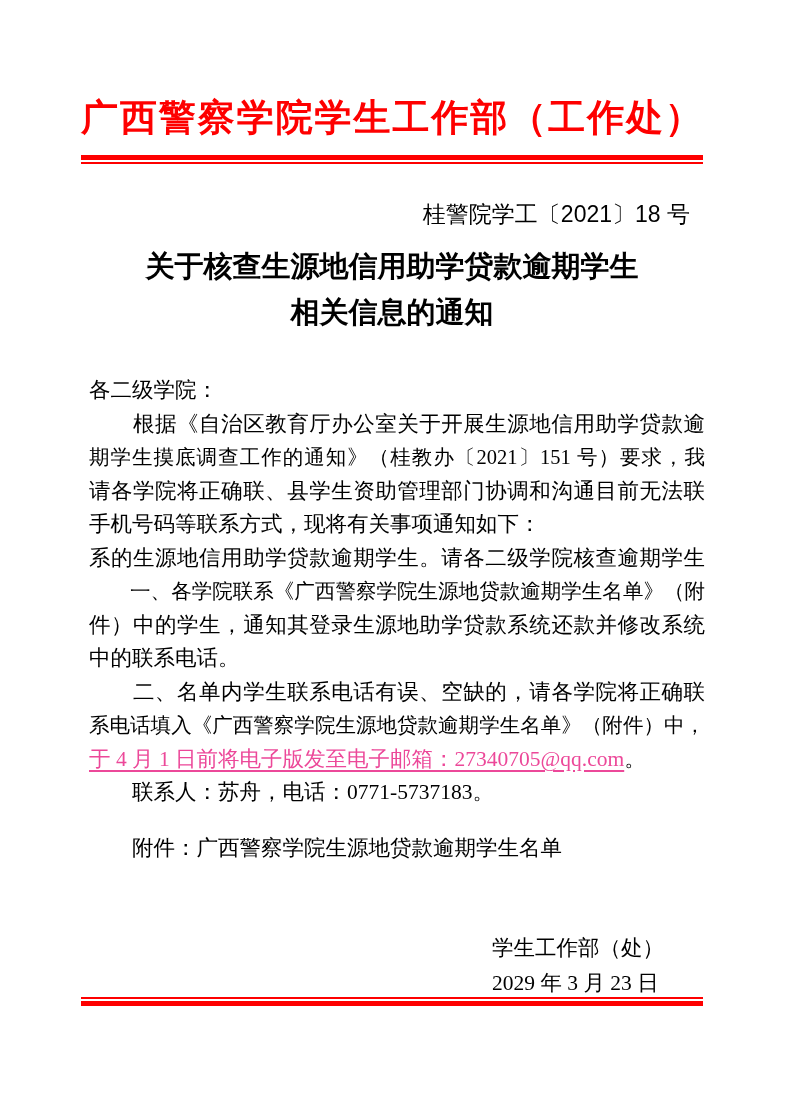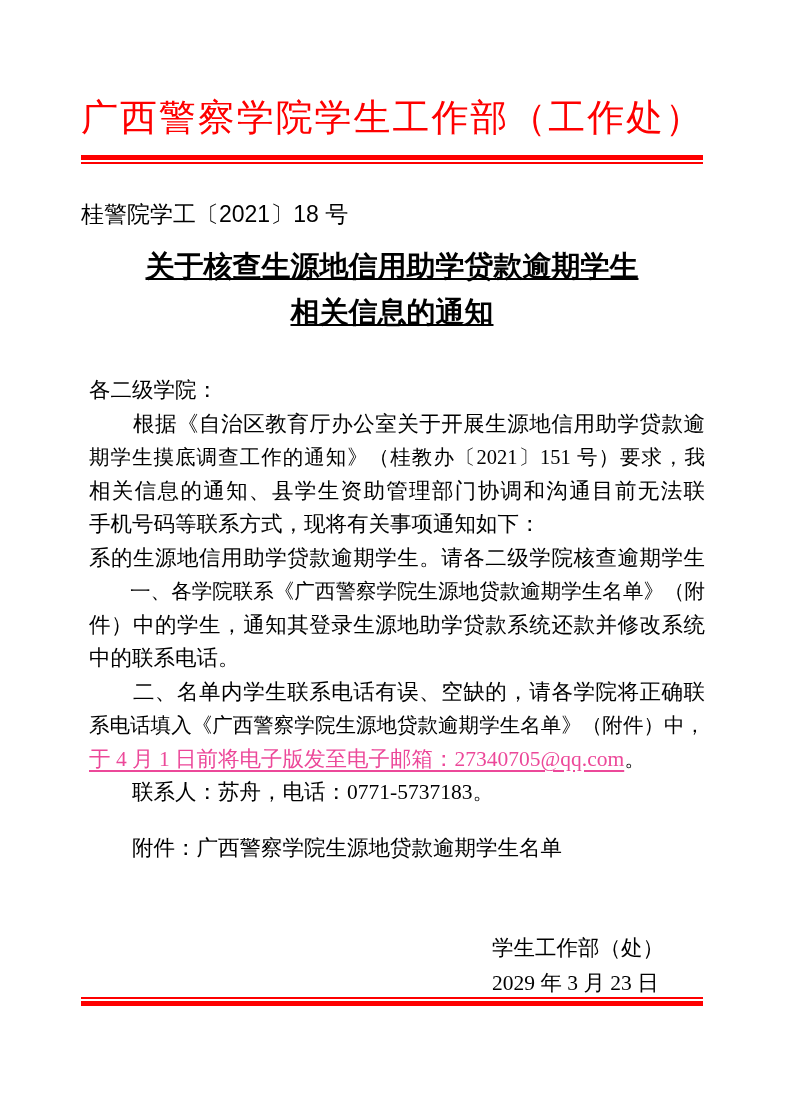--- a/index.html
+++ b/index.html
@@ -13,21 +13,21 @@
     color: #000000;
   }
 
   
   .org-title {
     position: absolute;
     top: 92px;
     left: 81px;
     width: 622px;
     font-size: 37px;
-    font-weight: normal;
+    font-weight: bold;
     color: #fe0000;
     text-align: justify;
     text-align-last: justify;
     white-space: nowrap;
     letter-spacing: 1px;
     line-height: 52px;
   }
 
   
   .rule-top {
@@ -48,37 +48,37 @@
     border-top: 2px solid #fe0000;
     border-bottom: 5px solid #fe0000;
   }
 
   
   .doc-number {
     position: absolute;
     top: 199px;
     left: 81px;
     width: 609px;
+    text-align: right;
     font-family: "Liberation Sans", "DejaVu Sans", sans-serif;
     font-size: 23px;
     line-height: 30px;
     color: #000000;
   }
 
   
   .notice-title {
     position: absolute;
     top: 243px;
     left: 81px;
     width: 622px;
     text-align: center;
     font-size: 29px;
     font-weight: bold;
     line-height: 46px;
-    text-decoration: underline;
   }
 
   
   .body-text {
     position: absolute;
     top: 374px;
     left: 89px;
     width: 616px;
     font-size: 21.5px;
   }
@@ -123,21 +123,21 @@
 
   <div class="notice-title">
     <div>关于核查生源地信用助学贷款逾期学生</div>
     <div>相关信息的通知</div>
   </div>
 
   <div class="body-text">
     <div class="line">各二级学院：</div>
     <div class="line full">　　根据《自治区教育厅办公室关于开展生源地信用助学贷款逾</div>
     <div class="line full tight">期学生摸底调查工作的通知》（桂教办〔2021〕151 号）要求，我</div>
-    <div class="line full">相关信息的通知、县学生资助管理部门协调和沟通目前无法联</div>
+    <div class="line full">请各学院将正确联、县学生资助管理部门协调和沟通目前无法联</div>
     <div class="line">手机号码等联系方式，现将有关事项通知如下：</div>
     <div class="line full">系的生源地信用助学贷款逾期学生。请各二级学院核查逾期学生</div>
     <div class="line full tight">　　一、各学院联系《广西警察学院生源地贷款逾期学生名单》（附</div>
     <div class="line full">件）中的学生，通知其登录生源地助学贷款系统还款并修改系统</div>
     <div class="line">中的联系电话。</div>
     <div class="line full">　　二、名单内学生联系电话有误、空缺的，请各学院将正确联</div>
     <div class="line full tight">系电话填入《广西警察学院生源地贷款逾期学生名单》（附件）中，</div>
     <div class="line">
       <span class="email-link">于 4 月 1 日前将电子版发至电子邮箱：27340705@qq.com</span><span>。</span>
     </div>

